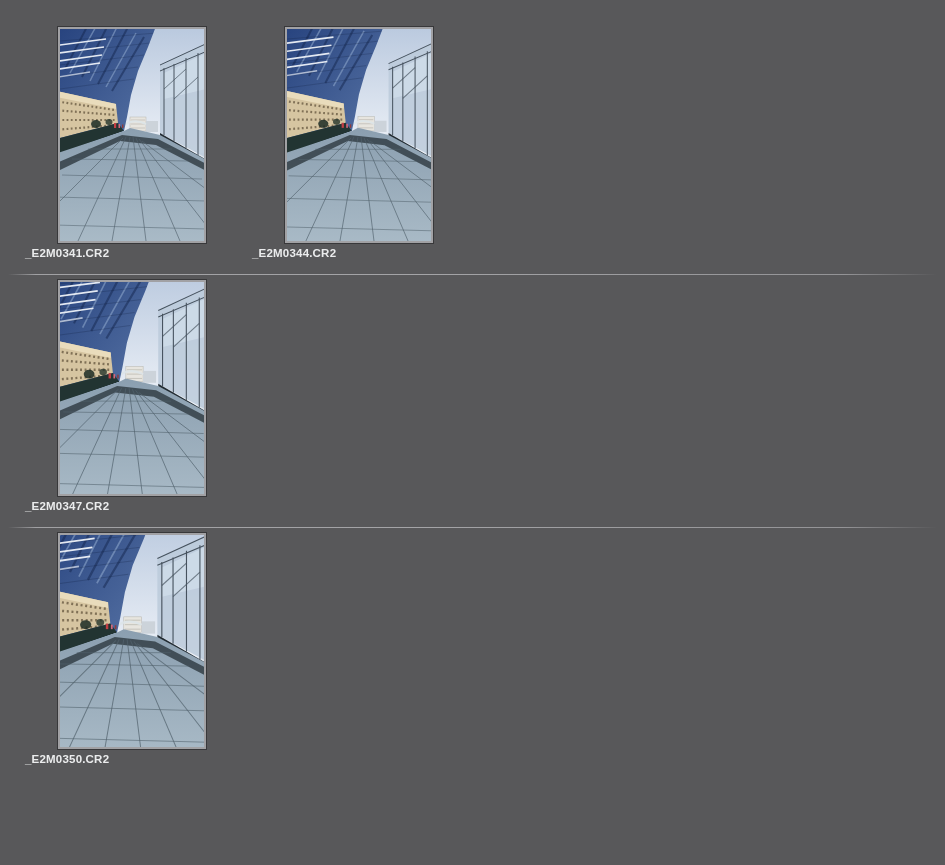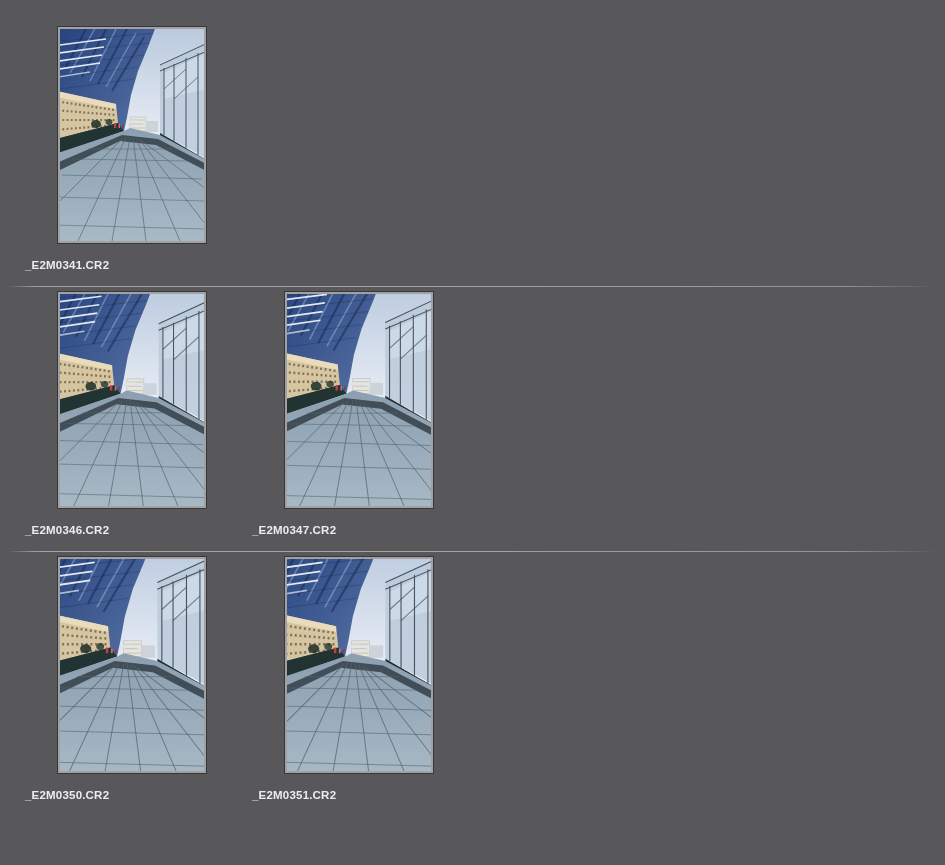--- a/index.html
+++ b/index.html
@@ -22,21 +22,21 @@
   }
   .cell{flex:0 0 227px;width:227px}
   .thumb{
     margin-left:33px;width:144px;height:212px;
     border:2px solid #a1a1a4;
     box-shadow:0 0 0 1px rgba(24,24,26,.5);
     background:#dfe6ee;
   }
   .thumb svg{display:block;width:144px;height:212px}
   .fname{
-    margin-top:15px;line-height:14px;height:14px;
+    margin-top:3px;line-height:14px;height:14px;
     font-size:11.5px;font-weight:bold;letter-spacing:.2px;
     color:#ebeced;white-space:nowrap;
   }
   #scene-defs{position:absolute;width:0;height:0;overflow:hidden}
 </style>
 </head>
 <body>
 
 <svg id="scene-defs" xmlns="http://www.w3.org/2000/svg" aria-hidden="true">
   <defs>
@@ -267,52 +267,44 @@
 <div id="grid">
     <div class="grid-row">
       <div class="cell">
     <div class="thumb">
       <svg viewBox="0 0 144 212">
         <use href="#scene-street" transform="translate(72 106) scale(1) translate(-72 -106)"></use>
       </svg>
     </div>
     <div class="fname">_E2M0341.CR2</div>
   </div>
-    </div>
-    <div class="divider"></div>
-    <div class="grid-row">
       <div class="cell">
     <div class="thumb">
       <svg viewBox="0 0 144 212">
-        <use href="#scene-street" transform="translate(69 104) scale(1.06) translate(-72 -106)"></use>
+        <use href="#scene-street" transform="translate(73 106) scale(1.02) translate(-72 -106)"></use>
       </svg>
     </div>
-    <div class="fname">_E2M0346.CR2</div>
-  </div>
+    <div class="fname">_E2M0344.CR2</div>
+  </div>
+    </div>
+    <div class="divider"></div>
+    <div class="grid-row">
       <div class="cell">
     <div class="thumb">
       <svg viewBox="0 0 144 212">
         <use href="#scene-street" transform="translate(68 104) scale(1.08) translate(-72 -106)"></use>
       </svg>
     </div>
     <div class="fname">_E2M0347.CR2</div>
   </div>
     </div>
     <div class="divider"></div>
     <div class="grid-row">
       <div class="cell">
     <div class="thumb">
       <svg viewBox="0 0 144 212">
         <use href="#scene-street" transform="translate(66 102) scale(1.12) translate(-72 -106)"></use>
       </svg>
     </div>
     <div class="fname">_E2M0350.CR2</div>
   </div>
-      <div class="cell">
-    <div class="thumb">
-      <svg viewBox="0 0 144 212">
-        <use href="#scene-street" transform="translate(67 102) scale(1.12) translate(-72 -106)"></use>
-      </svg>
-    </div>
-    <div class="fname">_E2M0351.CR2</div>
-  </div>
     </div>
   </div>
 
 </body></html>

